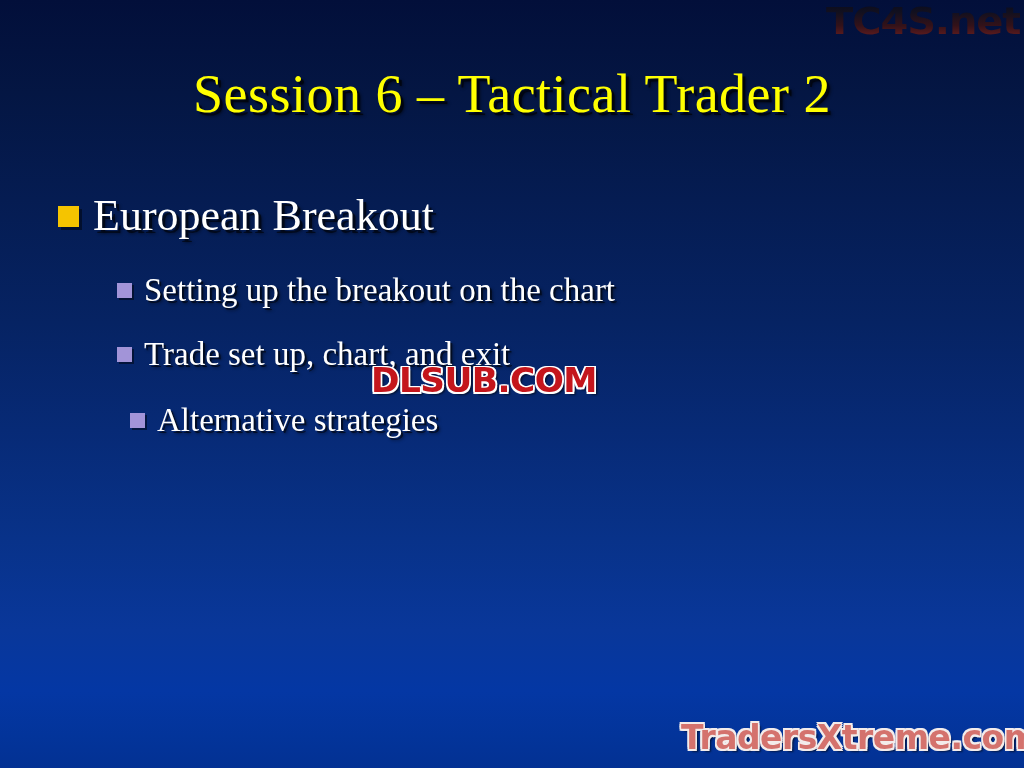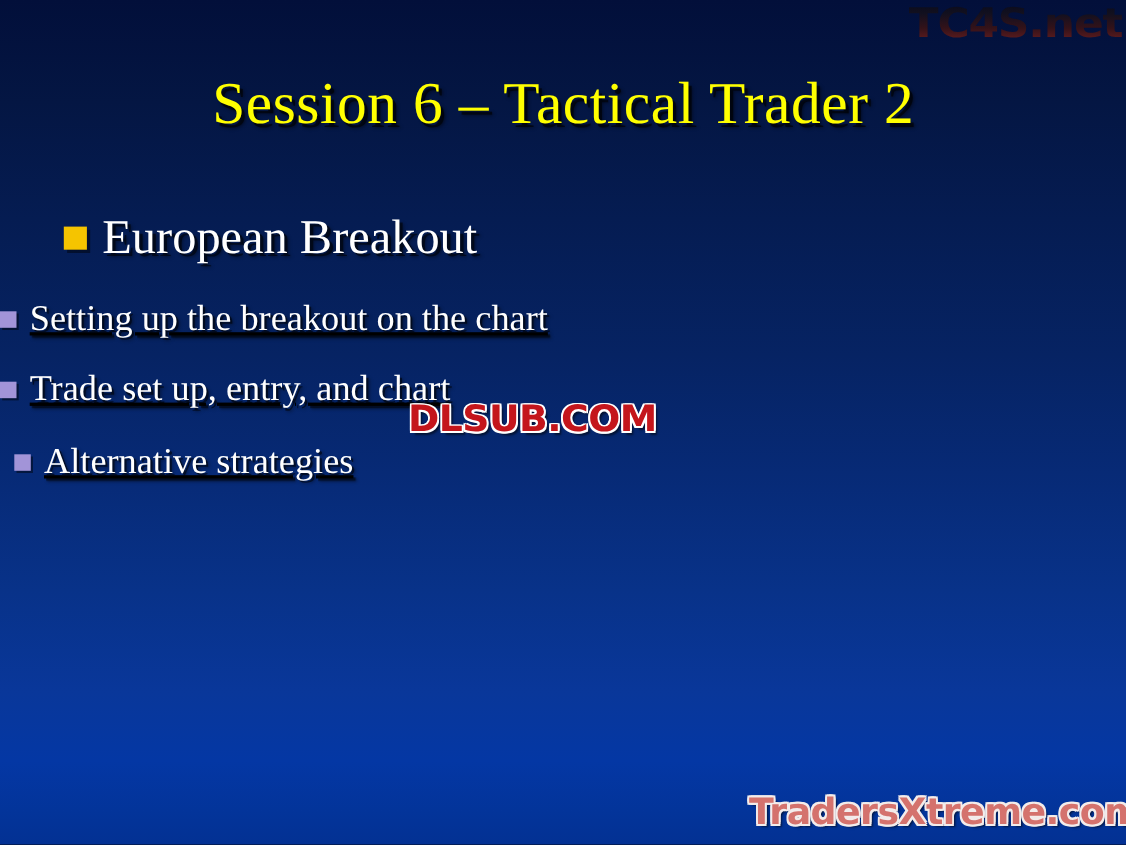--- a/index.html
+++ b/index.html
@@ -64,22 +64,22 @@
     display: flex;
     align-items: flex-start;
   }
 
   .bullet-row.level1 {
     padding-left: 58px;
     height: 62px;
   }
 
   .bullet-row.level2 {
+    padding-left: 117px;
     height: 62px;
-    text-decoration: underline;
   }
 
   .bullet-marker {
     flex: 0 0 auto;
     display: block;
   }
 
   .bullet-marker.gold {
     width: 21px;
     height: 21px;
@@ -217,21 +217,21 @@
       <span class="bullet-text">European Breakout</span>
     </div>
 
     <div class="bullet-row level2 row-2">
       <span class="bullet-marker lilac"></span>
       <span class="bullet-text">Setting up the breakout on the chart</span>
     </div>
 
     <div class="bullet-row level2 row-3">
       <span class="bullet-marker lilac"></span>
-      <span class="bullet-text">Trade set up, entry, and chart</span>
+      <span class="bullet-text">Trade set up, chart, and exit</span>
     </div>
 
     <div class="bullet-row level2 row-4">
       <span class="bullet-marker lilac"></span>
       <span class="bullet-text">Alternative strategies</span>
     </div>
 
   </div>
 
   <div class="wm-dlsub">DLSUB.COM</div>

